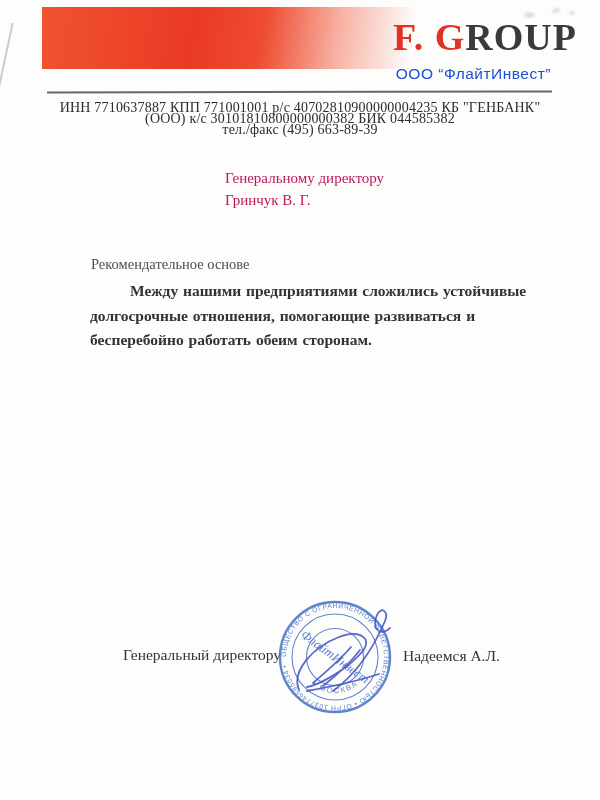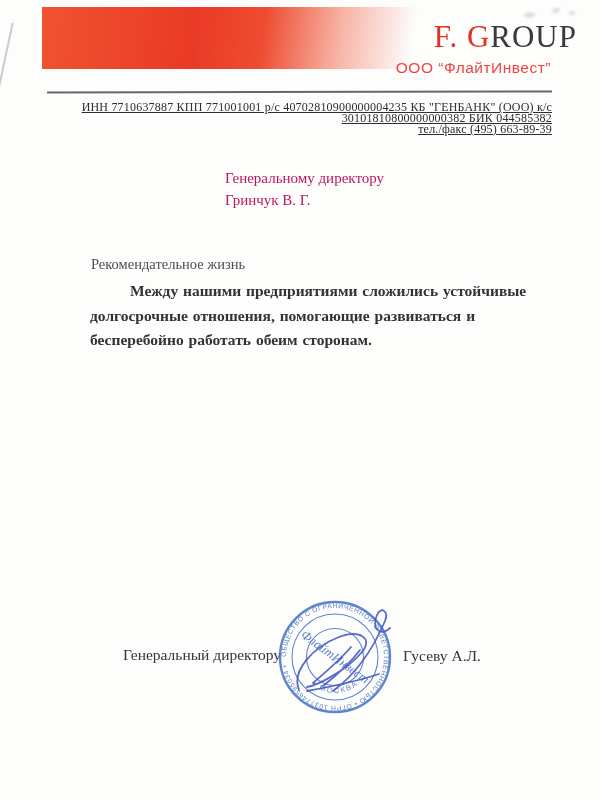--- a/index.html
+++ b/index.html
@@ -10,34 +10,34 @@
     font-family:"Liberation Serif", serif; color:#35343a;
   }
   
   .red-band {
     position:absolute; left:42px; top:7px; width:400px; height:62px;
     background:linear-gradient(98deg,#f05330 0%, #ea3a25 38%, #ee4c31 55%,
                rgba(240,90,60,.45) 74%, rgba(255,255,255,0) 92%);
   }
   .logo { position:absolute; top:21px; right:23px; text-align:right; }
   .logo-title {
-    font-family:"Liberation Serif", serif; font-weight:normal;
-    font-size:31px; line-height:32px; letter-spacing:1px; white-space:nowrap;
+    font-family:"Liberation Serif", serif; font-weight:bold;
+    font-size:38px; line-height:32px; letter-spacing:1px; white-space:nowrap;
   }
   .logo-title .red { color:#e03225; }
   .logo-title .dark { color:#3a393d; }
   .logo-sub {
     font-family:"Liberation Sans", sans-serif; font-size:15.5px;
-    color:#ef4444; letter-spacing:.5px; padding-right:26px; margin-top:6px;text-align:right;
+    color:#1d4ed8; letter-spacing:.5px; padding-right:26px; margin-top:12px;text-align:right;
   }
   .rule { position:absolute; left:47px; top:91px; width:505px; height:1.5px;
           background:#4c4c50; opacity:.85; transform:rotate(-.12deg); }
   .bank {
-    position:absolute; left:48px; top:102px; width:504px; text-align:right;
-    font-size:12px; line-height:11px; color:#2d2c31; letter-spacing:.2px;text-decoration:underline;
+    position:absolute; left:48px; top:102px; width:504px; text-align:center;
+    font-size:14px; line-height:11px; color:#2d2c31; letter-spacing:.2px;
   }
   
   .addressee {
     position:absolute; top:168px; right:45px; width:330px; text-align:left;
     font-size:15px; line-height:21.5px; color:#be185d;
   }
   
   .subject { position:absolute; left:91px; top:256px; font-size:14.5px; color:#4e4d53; }
   .body-text { position:absolute; left:90px; top:279px; width:454px; }
   .body-text p {
@@ -77,27 +77,27 @@
   <div class="bank">
     <div>ИНН 7710637887  КПП 771001001  р/с 40702810900000004235  КБ "ГЕНБАНК" (ООО) к/с 30101810800000000382 БИК 044585382</div>
     <div>тел./факс (495) 663-89-39</div>
   </div>
 
   <div class="addressee">
     <div>Генеральному директору</div>
     <div>Гринчук В. Г.</div>
   </div>
 
-  <div class="subject">Рекомендательное жизнь</div>
+  <div class="subject">Рекомендательное основе</div>
   <div class="body-text">
     <p>Между нашими предприятиями сложились устойчивые долгосрочные отношения, помогающие развиваться и бесперебойно работать обеим сторонам.</p>
   </div>
 
   <div class="sig-position">Генеральный директору</div>
-  <div class="sig-name">Гусеву А.Л.</div>
+  <div class="sig-name">Надеемся А.Л.</div>
 
   <div class="seal">
     <svg width="150" height="140" viewBox="0 0 150 140">
       <g stroke="#4a74c6" fill="none" opacity="0.88">
         <circle cx="72" cy="70" r="55" stroke-width="2.4"></circle>
         <circle cx="72" cy="70" r="43" stroke-width="1.1"></circle>
         <circle cx="72" cy="70" r="28.5" stroke-width="1.1"></circle>
       </g>
       <defs>
         <path id="ringPath" d="M 23,70 A 49,49 0 1 1 121,70 A 49,49 0 1 1 23,70" fill="none"></path>

